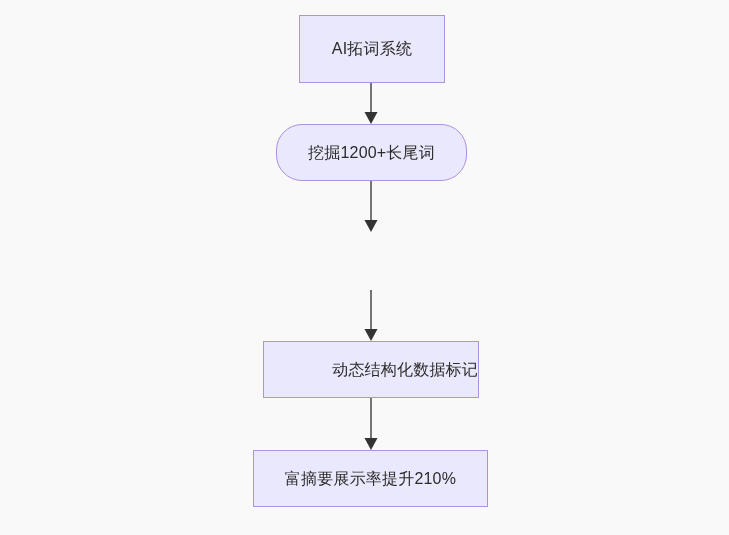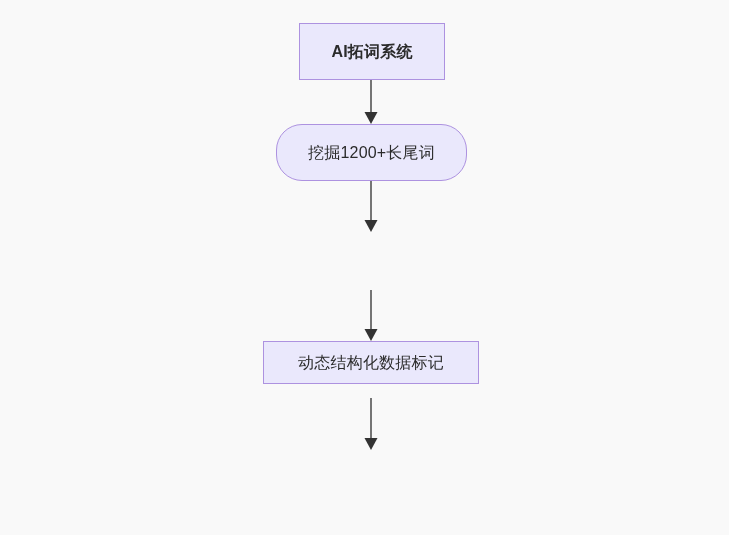--- a/index.html
+++ b/index.html
@@ -73,27 +73,30 @@
     <g>
       <line class="edge-line" x1="371" y1="290" x2="371" y2="334"></line>
       <polygon class="edge-head" points="371,341 364.5,329 377.5,329"></polygon>
     </g>
     <g>
       <line class="edge-line" x1="371" y1="398" x2="371" y2="443"></line>
       <polygon class="edge-head" points="371,450 364.5,438 377.5,438"></polygon>
     </g>
   </svg>
 
-  <div class="node-box" style="left:299px; top:23px; width:146px; height:57px;font-weight:bold;">
+  <div class="node-box" style="left:299px; top:15px; width:146px; height:68px;">
     <span class="node-label">AI拓词系统</span>
   </div>
 
   <div class="node-box" style="left:276px; top:124px; width:191px; height:57px;border-radius:26px;">
     <span class="node-label">挖掘1200+长尾词</span>
   </div>
 
 
-  <div class="node-box" style="left:263px; top:341px; width:216px; height:43px;">
+  <div class="node-box" style="left:263px; top:341px; width:216px; height:57px;justify-content:flex-end;">
     <span class="node-label">动态结构化数据标记</span>
   </div>
 
+  <div class="node-box" style="left:253px; top:450px; width:235px; height:57px;">
+    <span class="node-label">富摘要展示率提升210%</span>
+  </div>
 
 </div>
 
 </body></html>

